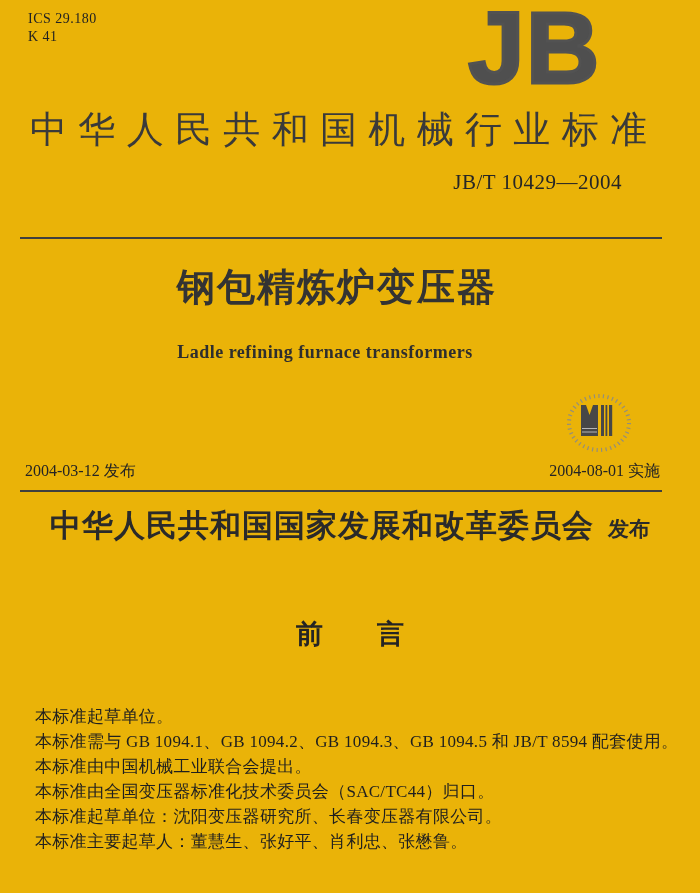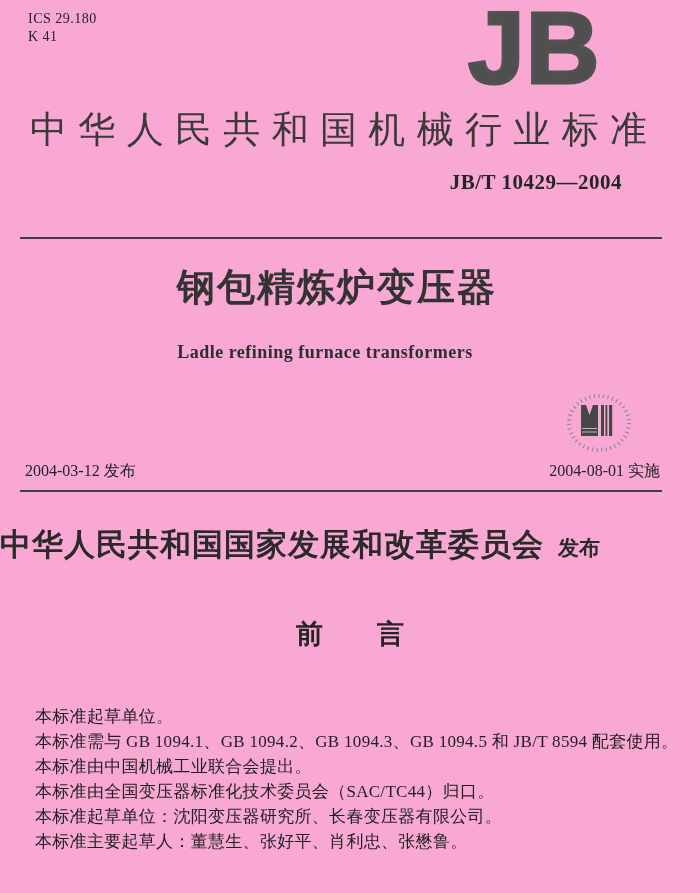--- a/index.html
+++ b/index.html
@@ -1,20 +1,20 @@
 <!DOCTYPE html>
 <html><head>
 <meta charset="utf-8">
 <style>
   html,body{margin:0;padding:0;background:#e9e9e9;}
   .page{
     position:relative;
     width:700px;height:893px;
     margin:0 auto;
-    background:#f9a8d4;
+    background:#eab308;
     font-family:"Liberation Serif","DejaVu Serif",serif;
     color:#2b2b2b;
     overflow:hidden;
   }
   .ics{
     position:absolute;left:28px;top:10px;
     font-size:14px;line-height:18px;letter-spacing:.5px;color:#222;
   }
   .logo{
     position:absolute;left:468px;top:2px;width:160px;height:94px;
@@ -24,43 +24,42 @@
     text-align:left;letter-spacing:1px;
   }
   .category{
     position:absolute;left:30px;top:106px;width:628px;
     font-size:37px;line-height:48px;color:#3a3a3a;
     letter-spacing:11px;white-space:nowrap;
     text-align:justify;text-align-last:justify;
   }
   .std-number{
     position:absolute;right:78px;top:170px;
-    font-size:21px;letter-spacing:.5px;color:#262626;font-weight:bold;
+    font-size:21px;letter-spacing:.5px;color:#262626;
   }
   .rule{position:absolute;left:20px;width:642px;height:2px;background:#3f3f3f;}
   .rule-top{top:237px;}
   .rule-bottom{top:490px;}
   .title-cn{
     position:absolute;left:0;right:26px;top:262px;margin:0;
     text-align:center;font-size:38px;font-weight:600;
     letter-spacing:2px;color:#333;
   }
   .title-en{
     position:absolute;left:0;right:50px;top:342px;
     text-align:center;font-size:18px;font-weight:bold;color:#2e2e2e;
     letter-spacing:.5px;
   }
   .seal{position:absolute;left:564px;top:392px;width:70px;height:64px;}
   .date-row{position:absolute;top:461px;font-size:16px;color:#242424;}
   .issue-date{left:25px;}
   .impl-date{right:40px;}
   .issuer-row{
-    position:absolute;left:0;right:0;top:505px;text-align:left;
+    position:absolute;left:0;right:0;top:505px;text-align:center;
     white-space:nowrap;
-    margin-top:19px;
   }
   .issuer{font-size:31px;font-weight:bold;letter-spacing:1px;color:#2a2a2a;}
   .issuer-suffix{font-size:21px;font-weight:bold;margin-left:14px;color:#2a2a2a;}
   .foreword{
     position:absolute;left:0;right:0;top:616px;margin:0;
     text-align:center;font-size:27px;font-weight:bold;color:#242424;
   }
   .body-text{
     position:absolute;left:35px;right:15px;top:704px;
     font-size:17px;line-height:25px;color:#1f1f1f;

